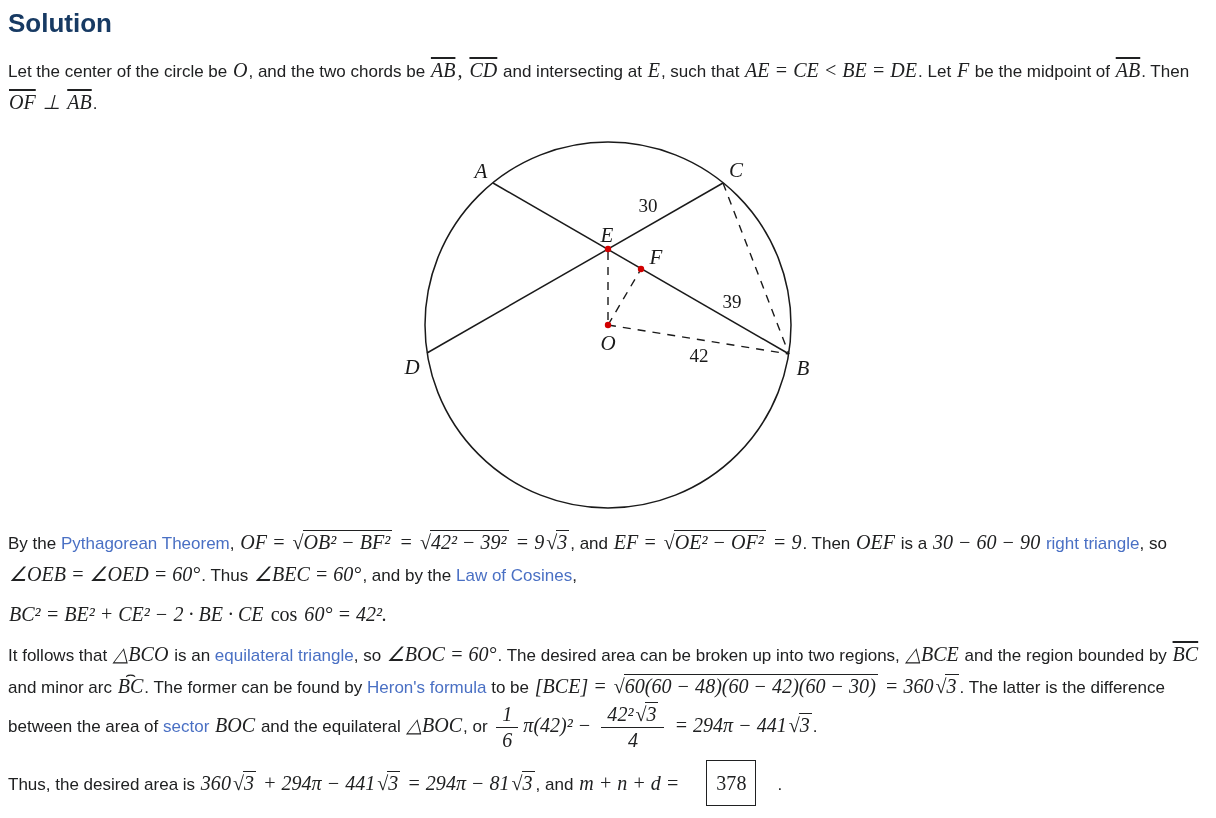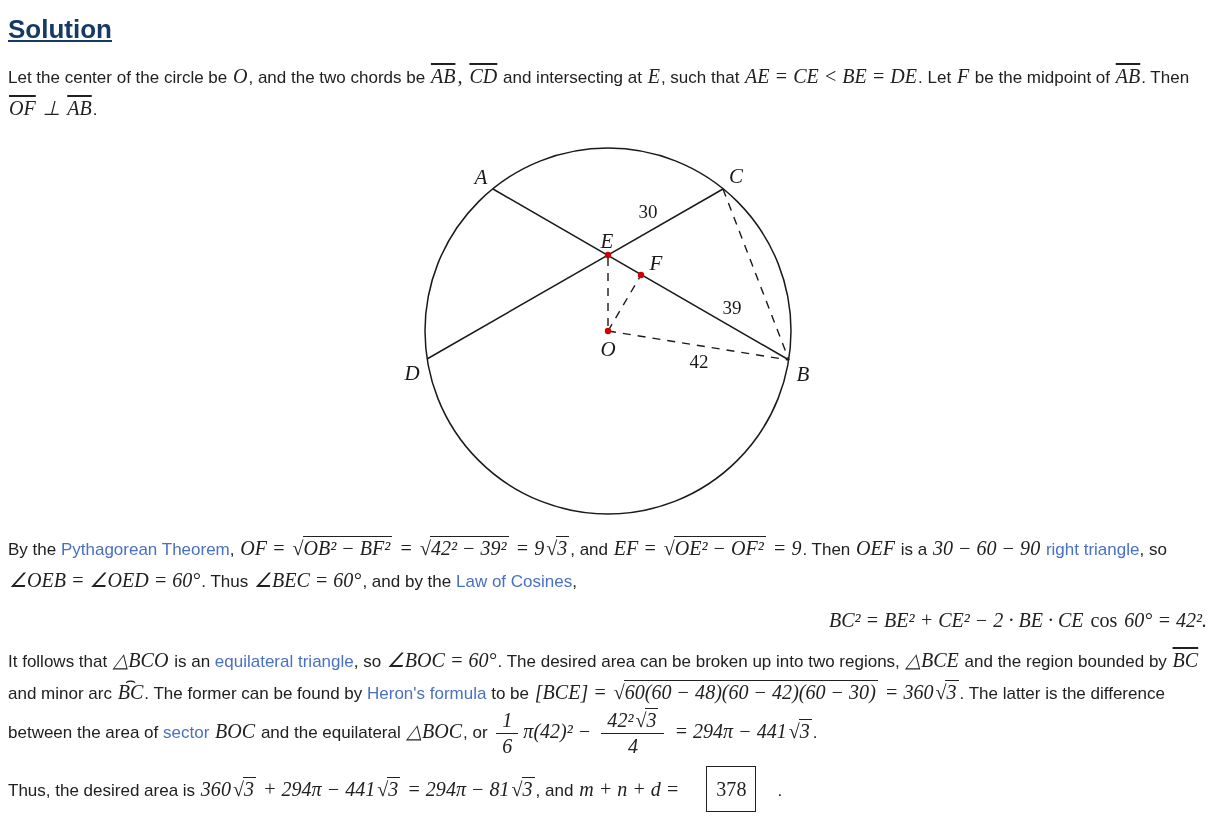--- a/index.html
+++ b/index.html
@@ -2,42 +2,42 @@
 <html style="--heading: #173a63; --link: #4a70c4; --point: #d10000; --stroke: #1a1a1a; --text: #202122;"><head>
 <meta charset="utf-8">
 <style>
   :root { --heading:#173a63; --link:#4a70c4; --point:#d10000; --stroke:#1a1a1a; --text:#202122; }
   * { box-sizing:border-box; }
   body {
     font-family:"Liberation Sans",sans-serif;
     font-size:17px; color:var(--text);
     background:#ffffff; margin:8px; width:1200px;
   }
-  h2.title { font-size:26px; font-weight:700; color:var(--heading); margin:6px 0 16px 0;text-decoration:underline; }
+  h2.title { font-size:26px; font-weight:700; color:var(--heading); margin:0 0 16px 0; }
   p.para { line-height:30px; margin:8px 0; }
   .t { }
   .m { font-family:"Liberation Serif",serif; font-style:italic; font-size:1.18em; padding:0 1px; }
   .m.up { font-style:normal; }
   .m.over { text-decoration:overline; }
   a.link { color:var(--link); text-decoration:none; cursor:pointer;margin-top:11px; }
   .sqrt { font-family:Liberation Serif, serif; font-style:italic; font-size:1.18em; white-space:nowrap; padding:0 1px; }
   .sqrt .rad { font-style:normal; }
   .sqrt .radicand { border-top:1.4px solid currentColor; padding:0 2px 0 1px; margin-left:-1px; }
   .frac { display:inline-block; vertical-align:middle; text-align:center;
           font-family:"Liberation Serif",serif; font-size:1.18em; line-height:1.15; margin:0 4px; }
   .frac .num { display:block; border-bottom:1.4px solid var(--text); padding:0 5px 1px 5px; }
   .frac .den { display:block; padding-top:1px; }
   .frac .m, .frac .sqrt { font-size:1em; }
   .arcwrap { position:relative; display:inline-block; font-family:"Liberation Serif",serif;
              font-style:italic; font-size:1.18em; padding:0 1px; }
   .arctop { position:absolute; top:-0.62em; left:50%; transform:translateX(-50%);
             font-style:normal; font-size:0.85em; }
   .boxed { font-family:"Liberation Serif",serif; font-style:normal; font-size:1.18em;
            border:1.4px solid var(--text); padding:10px 9px; margin:0 21px; display:inline-block; line-height:1.2; }
-  .equation { text-align:right; line-height:30px; margin:4px 0 8px 0; }
+  .equation { text-align:left; line-height:30px; margin:4px 0 8px 0; }
   .diagram-wrap { display:flex; justify-content:center; margin:14px 0 10px 0; }
   .ds { fill:none; stroke:var(--stroke); stroke-width:1.5; }
   .dash { stroke-dasharray:8 7; stroke-width:1.4; }
   .dp { fill:var(--point); stroke:none; }
   .dl { font-family:"Liberation Serif",serif; font-style:italic; font-size:21px;
         fill:var(--stroke); text-anchor:middle; }
   .dn { font-family:"Liberation Serif",serif; font-style:normal; font-size:19px;
         fill:var(--stroke); text-anchor:middle; }
 </style>
 </head>

